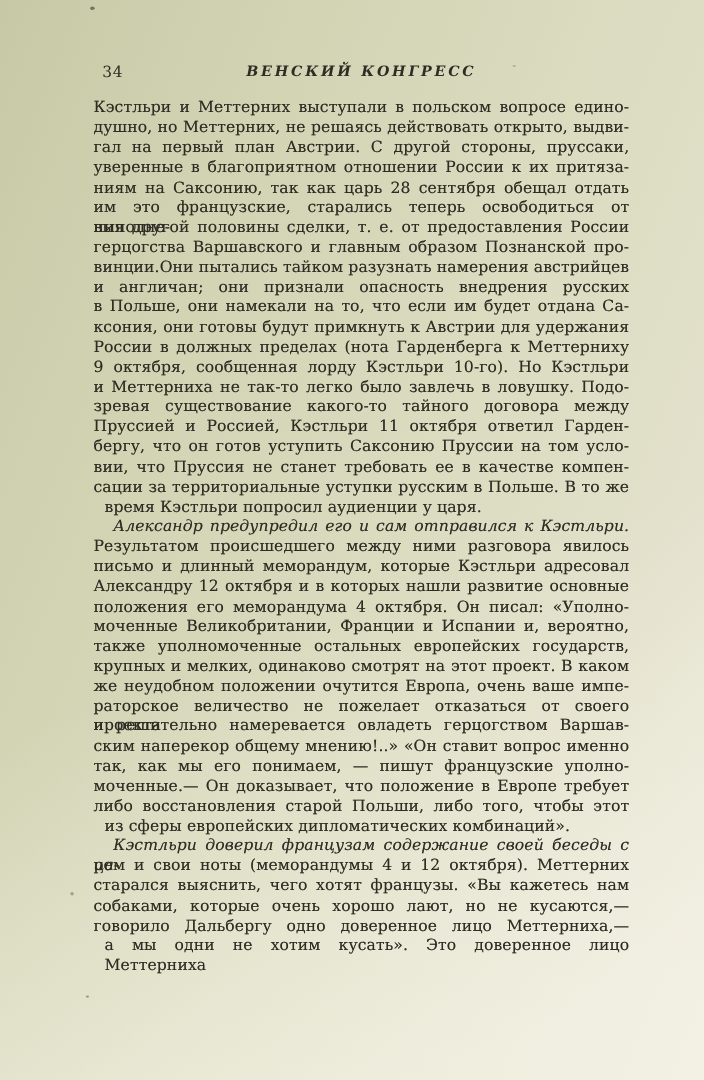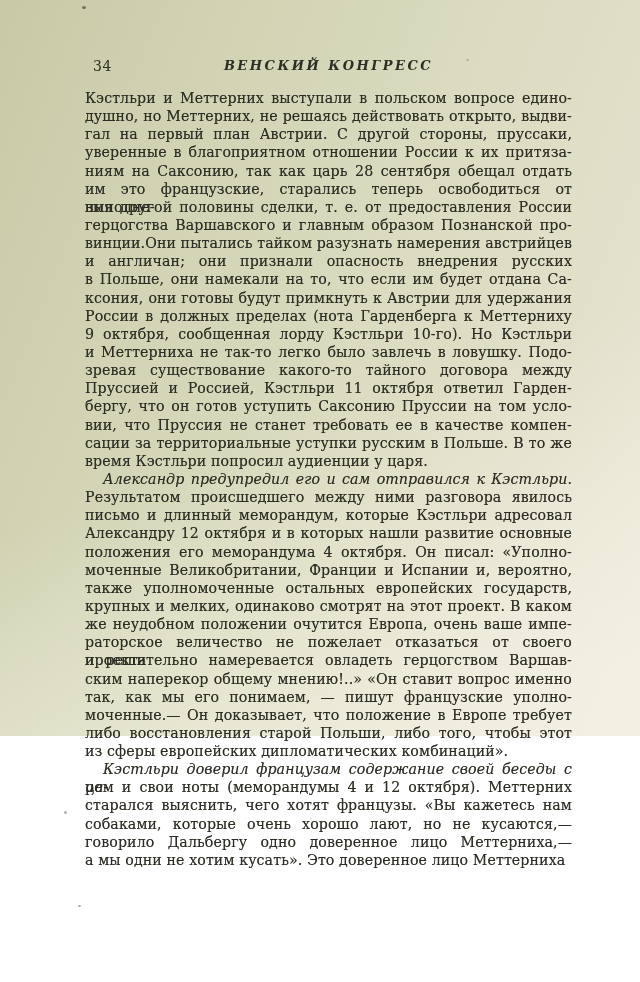--- a/index.html
+++ b/index.html
@@ -3,21 +3,21 @@
 <meta charset="utf-8">
 <style>
   html, body { margin: 0; padding: 0; }
   body {
     width: 640px; height: 982px;
     font-family: "DejaVu Serif", "Liberation Serif", serif;
     overflow: hidden;
   }
   .scan-page {
     position: relative;
-    width: 640px; height: 736px;
+    width: 640px; height: 982px;
     background:
       linear-gradient(160deg, rgba(255,255,250,0) 55%, rgba(250,248,238,0.55) 92%),
       linear-gradient(112deg, #c7c9a6 0%, #d2d4b4 28%, #dadbbf 52%, #e2e0ca 76%, #ebe8d8 100%);
     color: #2e2d24;
   }
   .header-row { position: absolute; top: 58px; left: 85px; width: 487px; height: 20px; }
   .page-number {
     position: absolute; left: 8px; top: 0;
     font-size: 14px; letter-spacing: 0.5px;
   }
@@ -34,21 +34,21 @@
     text-shadow: 0 0 0.5px rgba(42,41,32,0.55);
   }
   .line {
     height: 18.15px;
     line-height: 18.15px;
     text-align: justify;
     text-align-last: justify;
     white-space: normal;
     overflow: visible;
   }
-  .line.last { text-align-last: left; }
+  .line.last { text-align-last: left; margin-left: 10px; }
   .line.indent { text-indent: 18px; font-style: italic; }
   .speck {
     position: absolute; border-radius: 50%;
     background: #55543f;
   }
   .speck.s1 { left: 82px; top: 6px;  width: 4px; height: 3px; opacity: 0.75; }
   .speck.s2 { left: 64px; top: 811px; width: 3px; height: 3px; opacity: 0.45; }
   .speck.s3 { left: 78px; top: 905px; width: 3px; height: 2px; opacity: 0.5; }
   .speck.s4 { left: 466px; top: 59px; width: 3px; height: 2px; opacity: 0.3; }
 </style>

